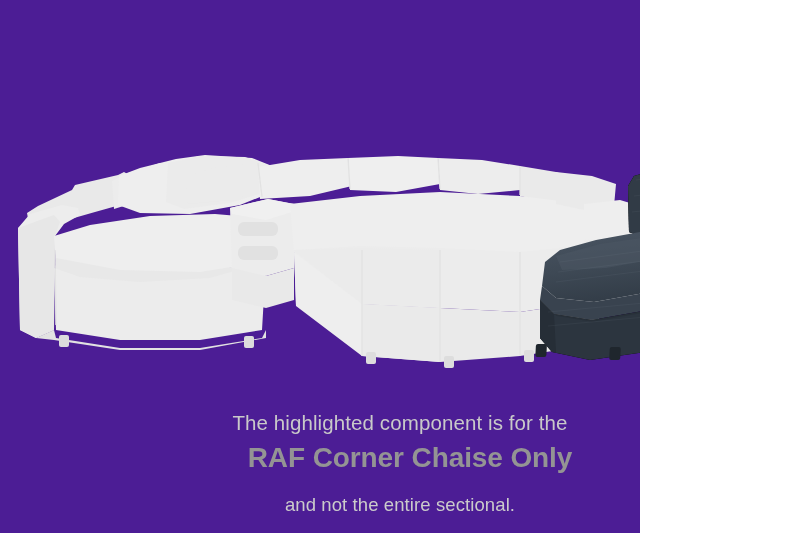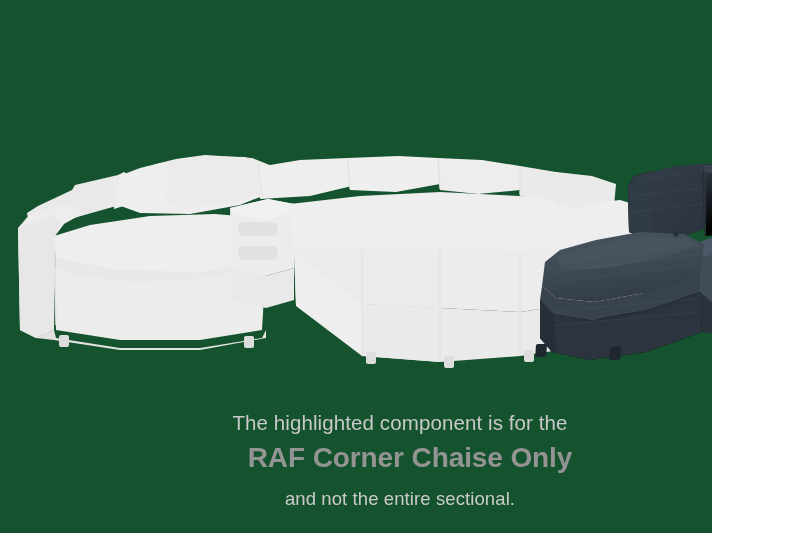--- a/index.html
+++ b/index.html
@@ -8,23 +8,23 @@
     padding: 0;
     background: #ffffff;
   }
   body {
     font-family: "Liberation Sans", sans-serif;
     -webkit-font-smoothing: antialiased;
   }
 
   .page {
     position: relative;
-    width: 712px;
+    width: 640px;
     height: 533px;
-    background: #14532d;
+    background: #4c1d95;
     overflow: hidden;
   }
 
   
   .product-stage {
     position: absolute;
     left: 0;
     top: 0;
     width: 800px;
     height: 400px;
@@ -58,21 +58,21 @@
     letter-spacing: -0.1px;
     margin-top: 1px;
     padding-left: 20px;
   }
   .caption-line-bottom {
     font-size: 18.5px;
     line-height: 28px;
     color: #cbcbcb;
     font-weight: 400;
     letter-spacing: 0.1px;
-    margin-top: 8px;
+    margin-top: 14px;
   }
 </style>
 </head>
 <body>
 
 <div class="page">
 
   <div class="product-stage">
     <svg viewBox="0 0 800 400" xmlns="http://www.w3.org/2000/svg" aria-hidden="true">
       <defs>

